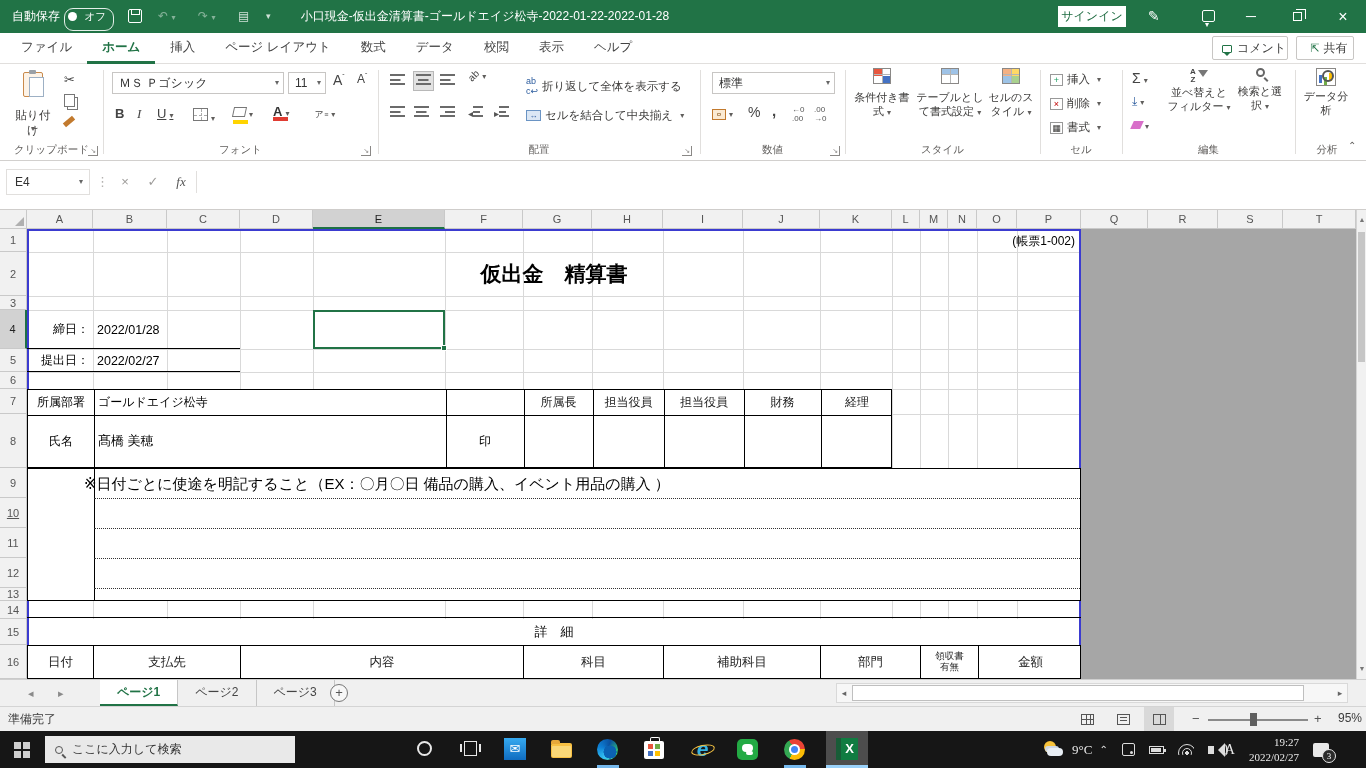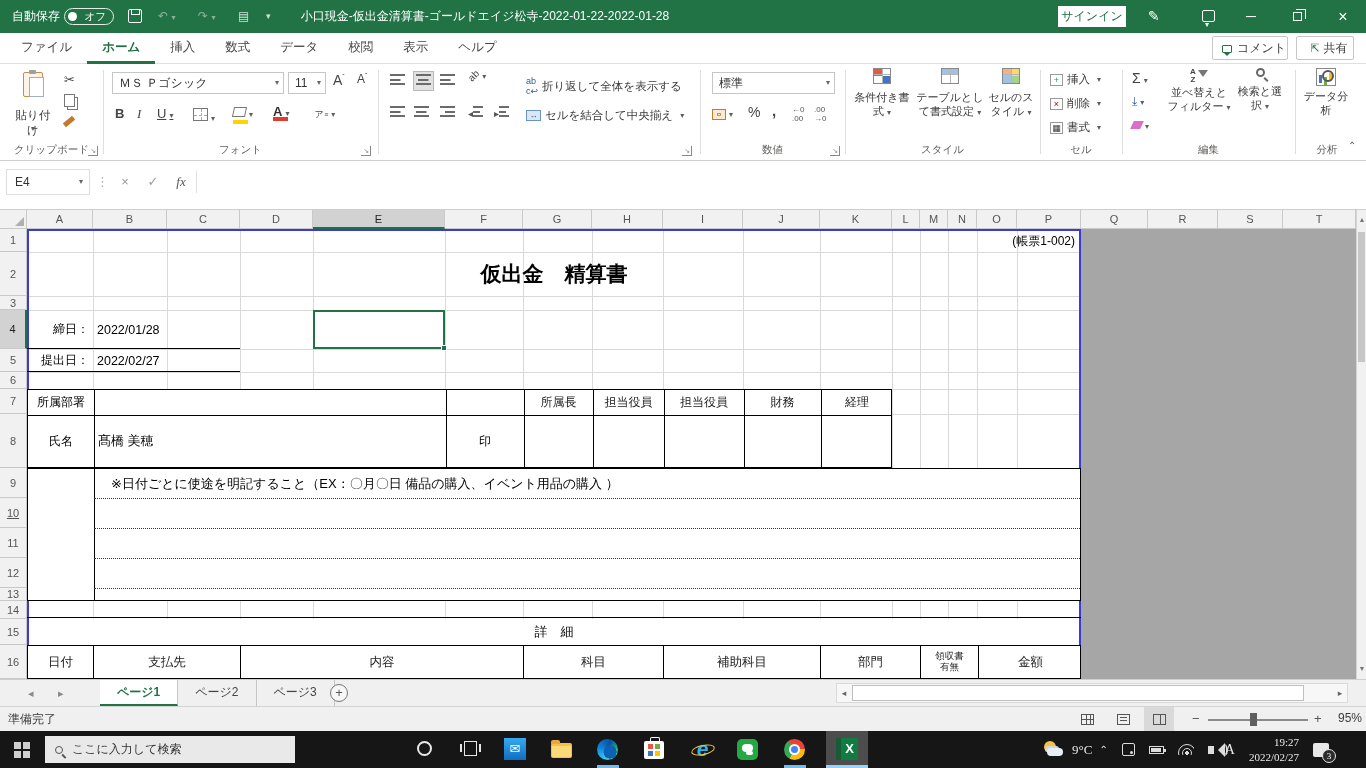--- a/index.html
+++ b/index.html
@@ -4,21 +4,21 @@
 <style>
   * { box-sizing: border-box; margin:0; padding:0; }
   html,body { width:1366px; height:768px; overflow:hidden; }
   body { font-family:"Liberation Sans","DejaVu Sans",sans-serif; font-size:12px; color:#222; }
   .abs { position:absolute; }
   #app { position:relative; width:1366px; height:768px; background:#fff; }
 
   
   #titlebar { left:0; top:0; width:1366px; height:33px; background:#217346; color:#fff; }
   #titlebar .t { position:absolute; top:0; height:33px; line-height:33px; font-size:12px; }
-  .autosave-pill { position:absolute; left:64px; top:8px; width:50px; height:17px; border:1px solid #e4efe9; border-radius:9px; color:#fff; font-size:10.5px; line-height:15px; text-align:right; padding-right:7px; }
+  .autosave-pill { position:absolute; left:64px; top:8px; width:50px; height:23px; border:1px solid #e4efe9; border-radius:9px; color:#fff; font-size:10.5px; line-height:15px; text-align:right; padding-right:7px; }
   .autosave-pill .dot { position:absolute; left:3px; top:3px; width:9px; height:9px; background:#fff; border-radius:50%; }
   .floppy { position:absolute; left:128px; top:9px; width:14px; height:14px; border:1.5px solid #fff; border-radius:2px; }
   .floppy:after { content:""; position:absolute; left:2px; top:-1px; width:7px; height:5px; border:1.5px solid #fff; border-top:none; }
   .qat { color:#cfe2d7; font-size:15px; }
   .qat.dim { color:rgba(255,255,255,.45); }
   .search-pill { position:absolute; left:730px; top:5px; width:322px; height:23px; background:#6d9c82; border-radius:3px; color:#f1f6f3; font-size:12px; line-height:23px; }
   .lens { display:inline-block; width:8px; height:8px; border:1.5px solid #eef4f0; border-radius:50%; position:relative; margin:0 8px 0 12px; top:1px; }
   .lens:after { content:""; position:absolute; left:7px; top:7px; width:1.5px; height:5px; background:#eef4f0; transform:rotate(-45deg); }
   .signin { position:absolute; left:1058px; top:6px; width:68px; height:21px; background:#fff; color:#1e6b41; font-size:12px; text-align:center; line-height:21px; }
   .winbtn { position:absolute; top:0; width:46px; height:33px; text-align:center; line-height:33px; font-size:14px; color:#fff; }
@@ -218,20 +218,21 @@
         <span class="restore-ic"></span>
       </div>
     <div class="winbtn" style="left:1320px;font-size:16px">×</div>
   </div>
 
   <div id="tabsrow" class="abs">
     <div id="ribbon-tabs">
         <div class="rtab">ファイル</div>
         <div class="rtab active">ホーム</div>
         <div class="rtab">挿入</div>
+        <div class="rtab">ページ レイアウト</div>
         <div class="rtab">数式</div>
         <div class="rtab">データ</div>
         <div class="rtab">校閲</div>
         <div class="rtab">表示</div>
         <div class="rtab">ヘルプ</div>
       </div>
     <div class="topbtn" style="left:1212px;width:76px"><span class="cmt-ic"></span><span>コメント</span></div>
     <div class="topbtn" style="left:1296px;width:58px"><span class="share-ic">⇱</span><span>共有</span></div>
   </div>
 
@@ -279,20 +280,21 @@
       <div class="abs" style="left:90px;top:42px;font-size:10px;color:#555">◂<span class="alico" style="width:10px"></span></div>
       <div class="abs" style="left:116px;top:42px;font-size:10px;color:#555">▸<span class="alico" style="width:10px"></span></div>
       <div class="smallrow" style="left:148px;top:12px">
           <span style="font-size:9px;color:#2c5c9e">ab<br>c↩</span>
           <span>折り返して全体を表示する</span>
         </div>
       <div class="smallrow dd" style="left:148px;top:44px">
           <span style="display:inline-block;width:15px;height:11px;border:1px solid #6a94c4;background:#dbe7f5;color:#2c5c9e;font-size:8px;line-height:9px;text-align:center">↔</span>
           <span>セルを結合して中央揃え</span>
         </div>
+      <div class="glabel">配置</div>
       <div class="glaunch" style="left:304px"></div>
     </div>
     <div class="gdiv" style="left:700px"></div>
 
     <div class="rgroup" style="left:700px;width:145px">
       <div class="combo" style="left:12px;top:8px;width:123px;height:22px"><span>標準</span><span class="car">▾</span></div>
       <div class="abs dd" style="left:12px;top:42px"><span style="display:inline-block;width:14px;height:11px;border:1px solid #c27a2e;background:#fbead2;font-size:8px;color:#865318;text-align:center;line-height:10px">¤</span></div>
       <div class="abs" style="left:48px;top:40px;font-size:14px;color:#444">%</div>
       <div class="abs" style="left:72px;top:38px;font-size:15px;font-weight:bold;color:#444">,</div>
       <div class="abs" style="left:92px;top:42px;font-size:8px;color:#555;line-height:1.1">←0<br>.00</div>
@@ -452,40 +454,41 @@
     <div class="ftable" style="left:27px;top:179px;width:865px;height:79px">
       <div class="tv" style="left:66px"></div>
         <div class="tv" style="left:418px"></div>
         <div class="tv" style="left:496px"></div>
         <div class="tv" style="left:565px"></div>
         <div class="tv" style="left:636px"></div>
         <div class="tv" style="left:716px"></div>
         <div class="tv" style="left:793px"></div>
       <div class="th" style="top:25px"></div>
       <div class="tcell" style="left:0;top:0;width:66px;height:25px">所属部署</div>
+      <div class="tcell l" style="left:70px;top:0;width:340px;height:25px">ゴールドエイジ松寺</div>
       <div id="approval-cells">
           <div class="apc" style="left: 496px; width: 69px;">所属長</div>
           <div class="apv" style="left: 496px; width: 69px;"></div>
           <div class="apc" style="left: 565px; width: 71px;">担当役員</div>
           <div class="apv" style="left: 565px; width: 71px;"></div>
           <div class="apc" style="left: 636px; width: 80px;">担当役員</div>
           <div class="apv" style="left: 636px; width: 80px;"></div>
           <div class="apc" style="left: 716px; width: 77px;">財務</div>
           <div class="apv" style="left: 716px; width: 77px;"></div>
           <div class="apc" style="left: 793px; width: 72px;">経理</div>
           <div class="apv" style="left: 793px; width: 72px;"></div>
         </div>
       <div class="tcell" style="left:0;top:25px;width:66px;height:52px">氏名</div>
       <div class="tcell l" style="left:70px;top:25px;width:340px;height:52px;font-size:13px">髙橋 美穂</div>
       <div class="tcell" style="left:418px;top:25px;width:78px;height:52px">印</div>
     </div>
 
     <div class="ftable" style="left:27px;top:258px;width:1054px;height:133px">
       <div class="tv" style="left:66px"></div>
-      <div class="tcell l" style="left:83px;top:2px;height:26px;font-size:13px">※日付ごとに使途を明記すること（EX：〇月〇日 備品の購入、イベント用品の購入 ）</div>
+      <div class="tcell l" style="left:56px;top:2px;height:26px;font-size:15px">※日付ごとに使途を明記すること（EX：〇月〇日 備品の購入、イベント用品の購入 ）</div>
       <div class="dotline" style="top:29px"></div>
       <div class="dotline" style="top:59px"></div>
       <div class="dotline" style="top:89px"></div>
       <div class="dotline" style="top:119px"></div>
     </div>
 
     <div class="blkline" style="left:27px;top:407px;width:1054px"></div>
     <div class="celltext" style="left:27px;top:409px;width:1054px;height:26px;text-align:center;line-height:26px;font-size:13px">詳　細</div>
 
     <div class="ftable" style="left:27px;top:435px;width:1054px;height:34px">

